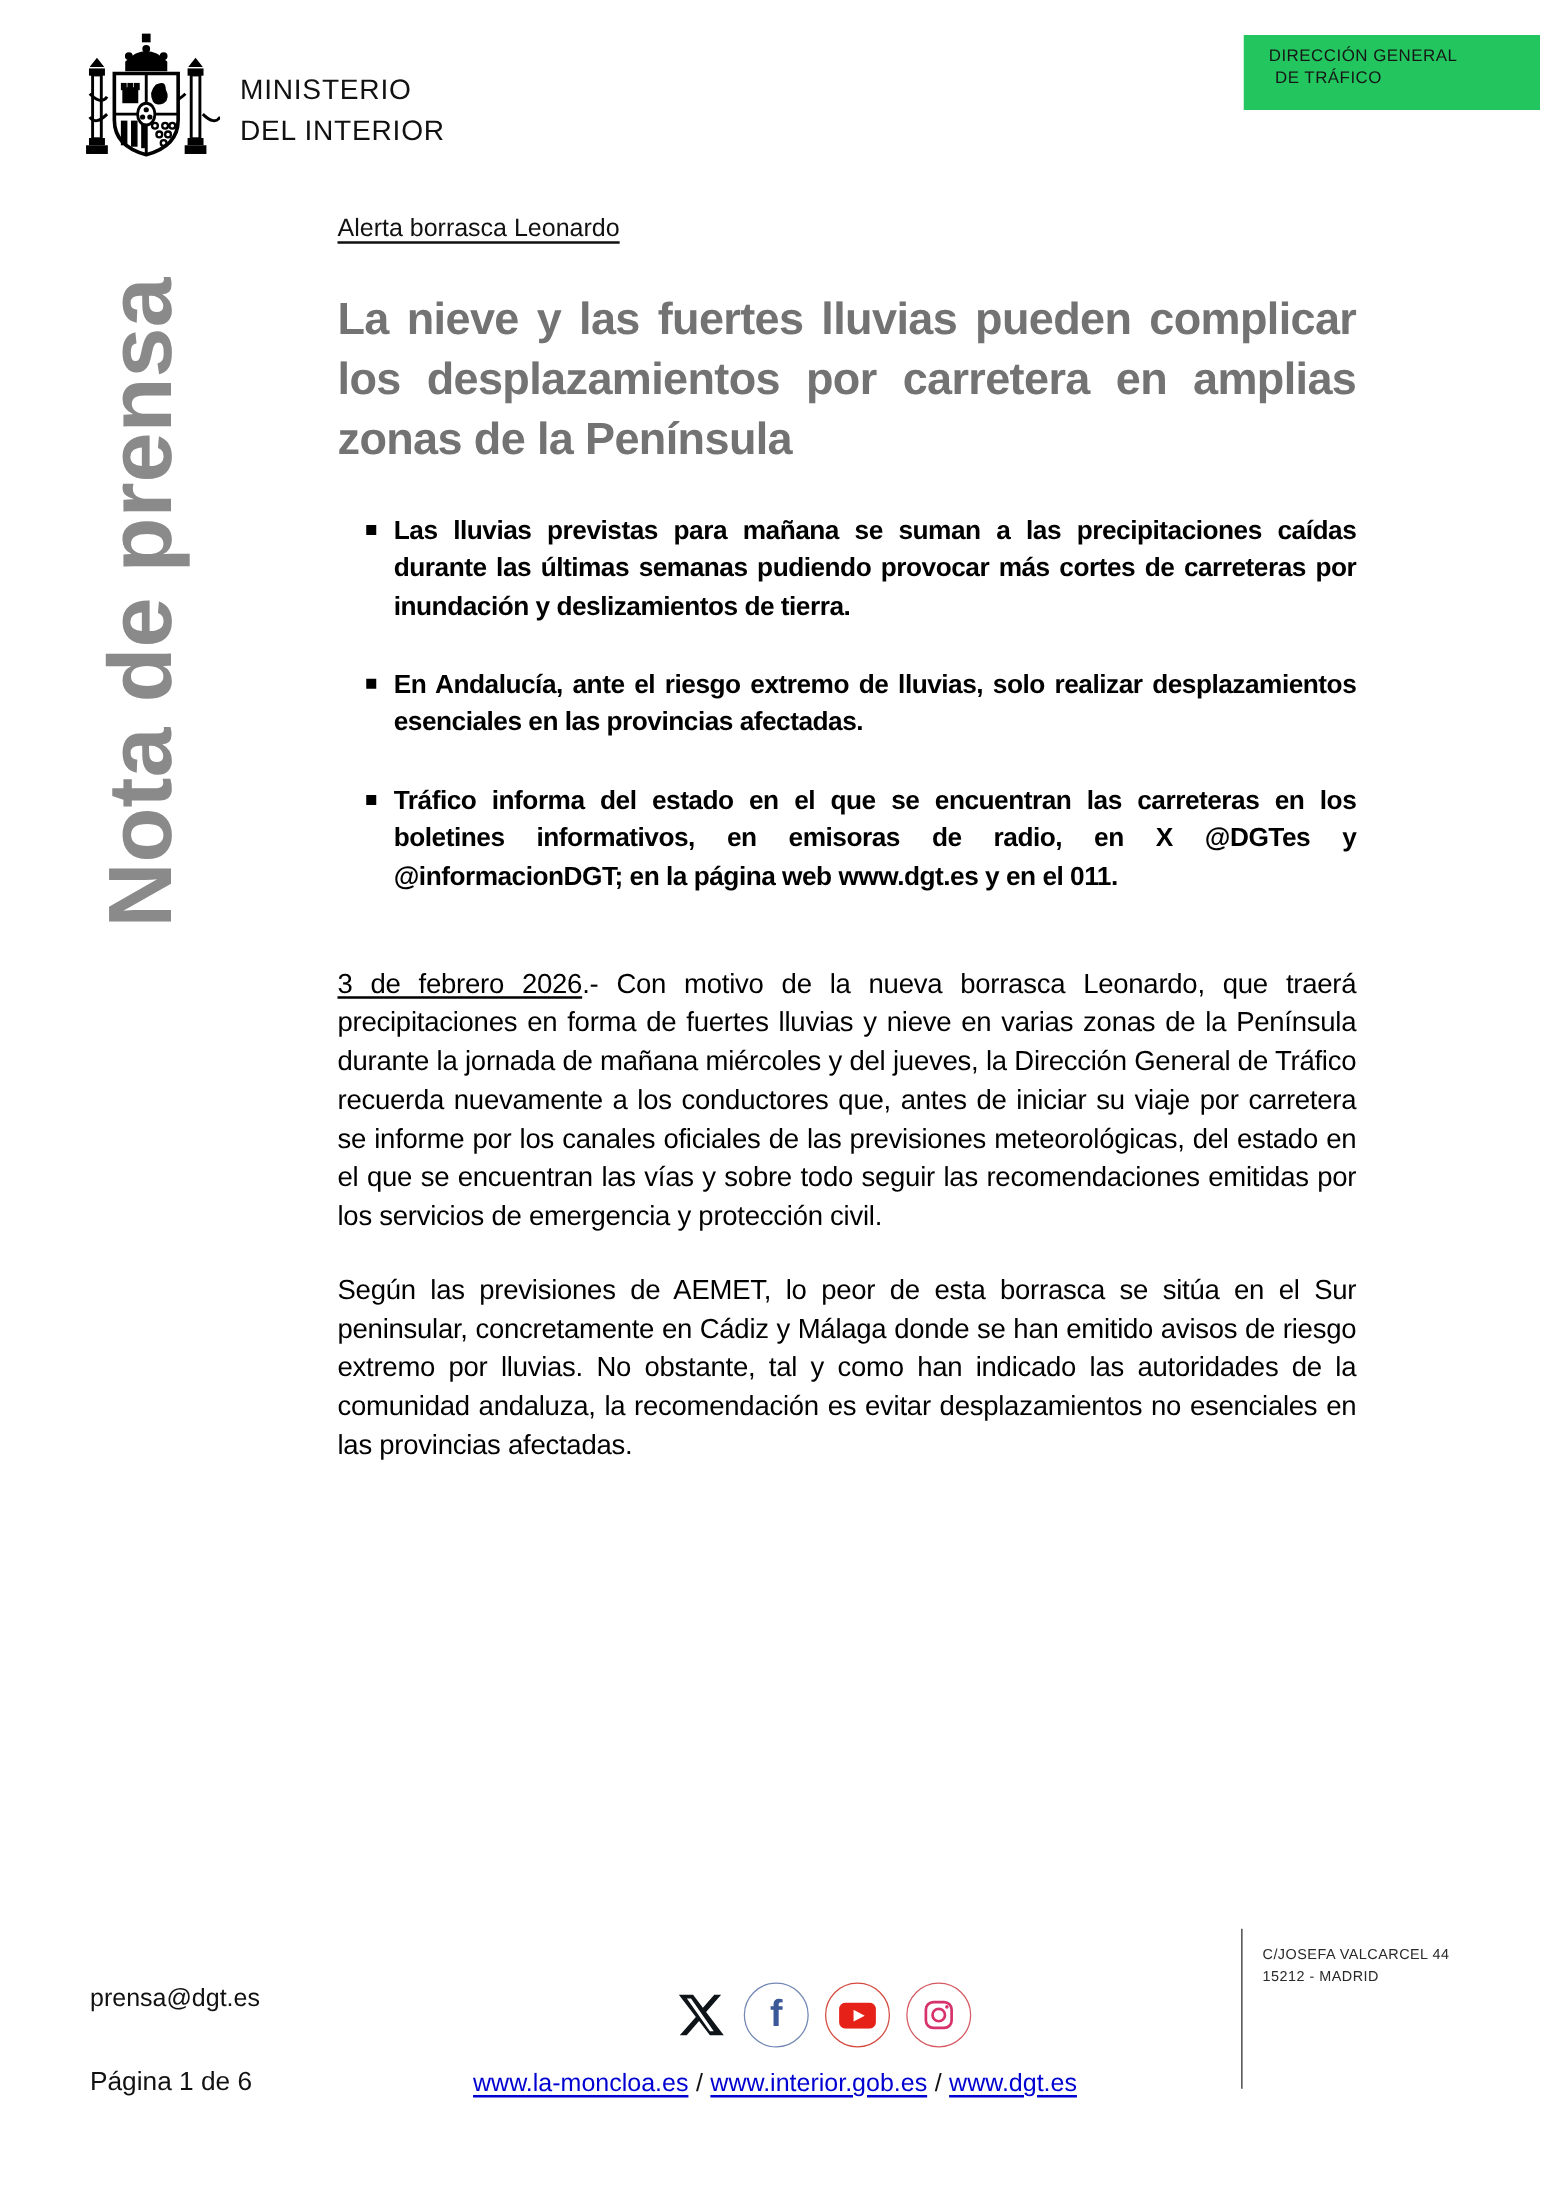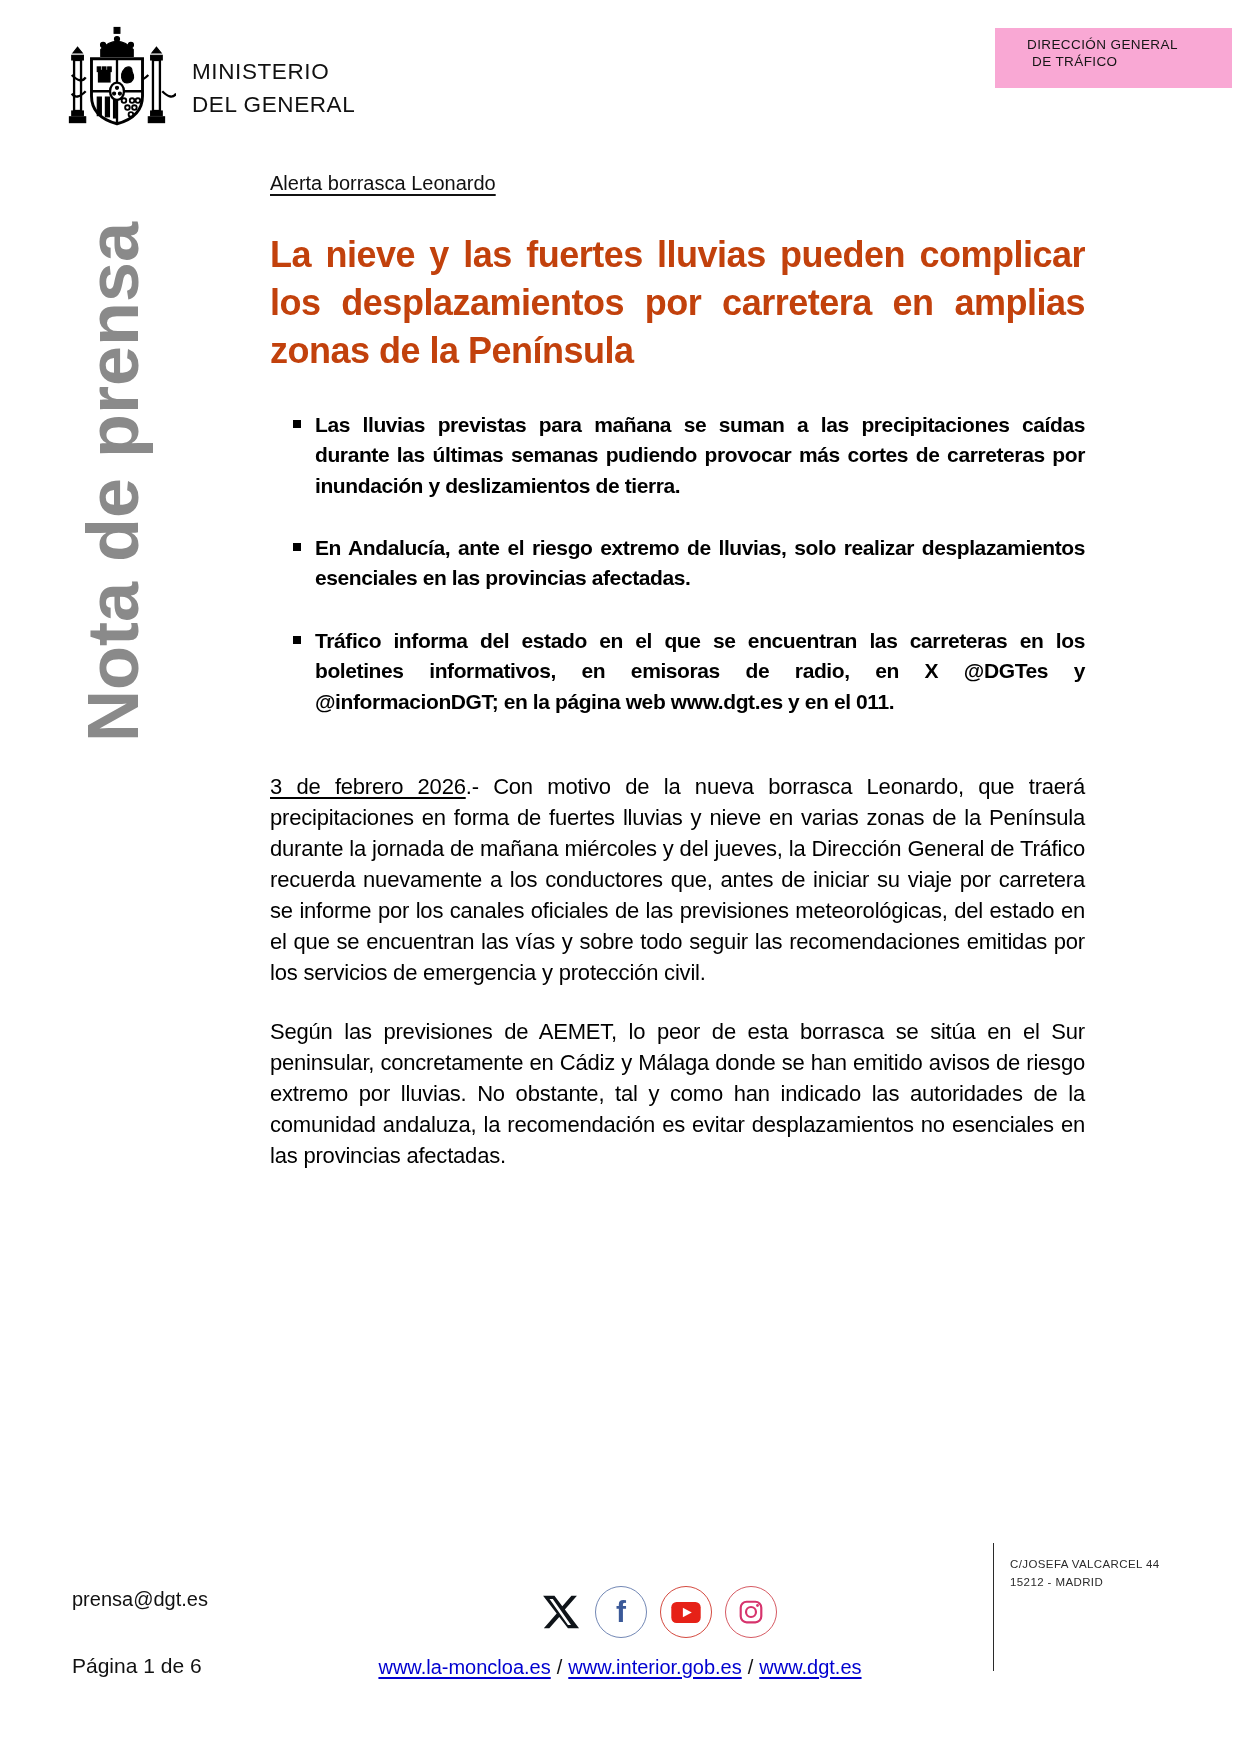--- a/index.html
+++ b/index.html
@@ -2,35 +2,35 @@
 <html><head>
 <meta charset="utf-8">
 <style>
   * { margin:0; padding:0; box-sizing:border-box; }
   html,body { width:1240px; height:1754px; background:#ffffff; font-family:"Liberation Sans", sans-serif; color:#000; }
   .page { position:relative; width:1240px; height:1754px; background:#fff; overflow:hidden; }
 
   
   .coat { position:absolute; left:58px; top:24px; width:118px; height:116px; }
   .ministry { position:absolute; left:192px; top:56px; font-size:22.5px; line-height:1.45; letter-spacing:0.6px; color:#111; }
-  .dept-box { position:absolute; left:995px; top:28px; width:237px; height:60px; background:#f9a8d4; padding:9px 0 0 32px; }
+  .dept-box { position:absolute; left:995px; top:28px; width:237px; height:60px; background:#22c55e; padding:9px 0 0 20px; }
   .dept-box .l1 { font-size:13.5px; letter-spacing:0.4px; color:#161616; }
   .dept-box .l2 { font-size:13.5px; letter-spacing:0.4px; color:#161616; padding-left:5px; margin-top:2px; }
 
   
   .vertical-wrap { position:absolute; left:72px; top:192px; width:100px; height:550px; }
   .vertical-text { position:absolute; top:0; left:0; width:550px; height:100px;
       transform:rotate(-90deg) translateX(-550px); transform-origin:top left;
       font-size:72px; font-weight:bold; color:#8a8a8a; letter-spacing:0px; white-space:nowrap; }
 
   
   .content { position:absolute; left:270px; top:0; width:815px; }
   .kicker { margin-top:172px; font-size:20px; color:#111; text-decoration:underline; text-underline-offset:4px; width:fit-content; }
   .doc-title { margin-top:36px; font-size:36px; font-weight:bold; line-height:1.34; letter-spacing:-0.5px;
-      text-align:justify; color:#c2410c; }
+      text-align:justify; color:#737373; }
   .bullets { margin-top:34px; list-style:none; }
   .bullets li { position:relative; padding-left:45px; margin-bottom:32px; font-size:21px; font-weight:bold;
       letter-spacing:-0.4px; line-height:1.45; text-align:justify; color:#000; }
   .bullet-marker { position:absolute; left:23px; top:10px; width:8px; height:8px; background:#000; }
   .paras { margin-top:54px; }
   .paras p { font-size:22px; line-height:1.41; letter-spacing:-0.2px; text-align:justify; color:#000; margin-bottom:28px; }
   .date-lead { text-decoration:underline; text-underline-offset:3px; }
 
   
   .email { position:absolute; left:72px; top:1588px; font-size:20px; color:#111; }
@@ -97,21 +97,21 @@
         <circle cx="65" cy="72" r="2" stroke-width="1.6"></circle>
       <circle cx="62" cy="78" r="2" stroke-width="1.6"></circle>
 
       <ellipse cx="50" cy="58" rx="6" ry="7.5" fill="#fff" stroke-width="2"></ellipse>
       <circle cx="50" cy="55" r="1.3" fill="#000"></circle>
         <circle cx="47.5" cy="60" r="1.3" fill="#000"></circle>
         <circle cx="52.5" cy="60" r="1.3" fill="#000"></circle>
     </svg>
     <div class="ministry">
       <div>MINISTERIO</div>
-      <div>DEL GENERAL</div>
+      <div>DEL INTERIOR</div>
     </div>
     <div class="dept-box">
       <div class="l1">DIRECCIÓN GENERAL</div>
       <div class="l2">DE TRÁFICO</div>
     </div>
   </div>
 
   <div class="vertical-wrap">
     <div class="vertical-text">Nota de prensa</div>
   </div>

